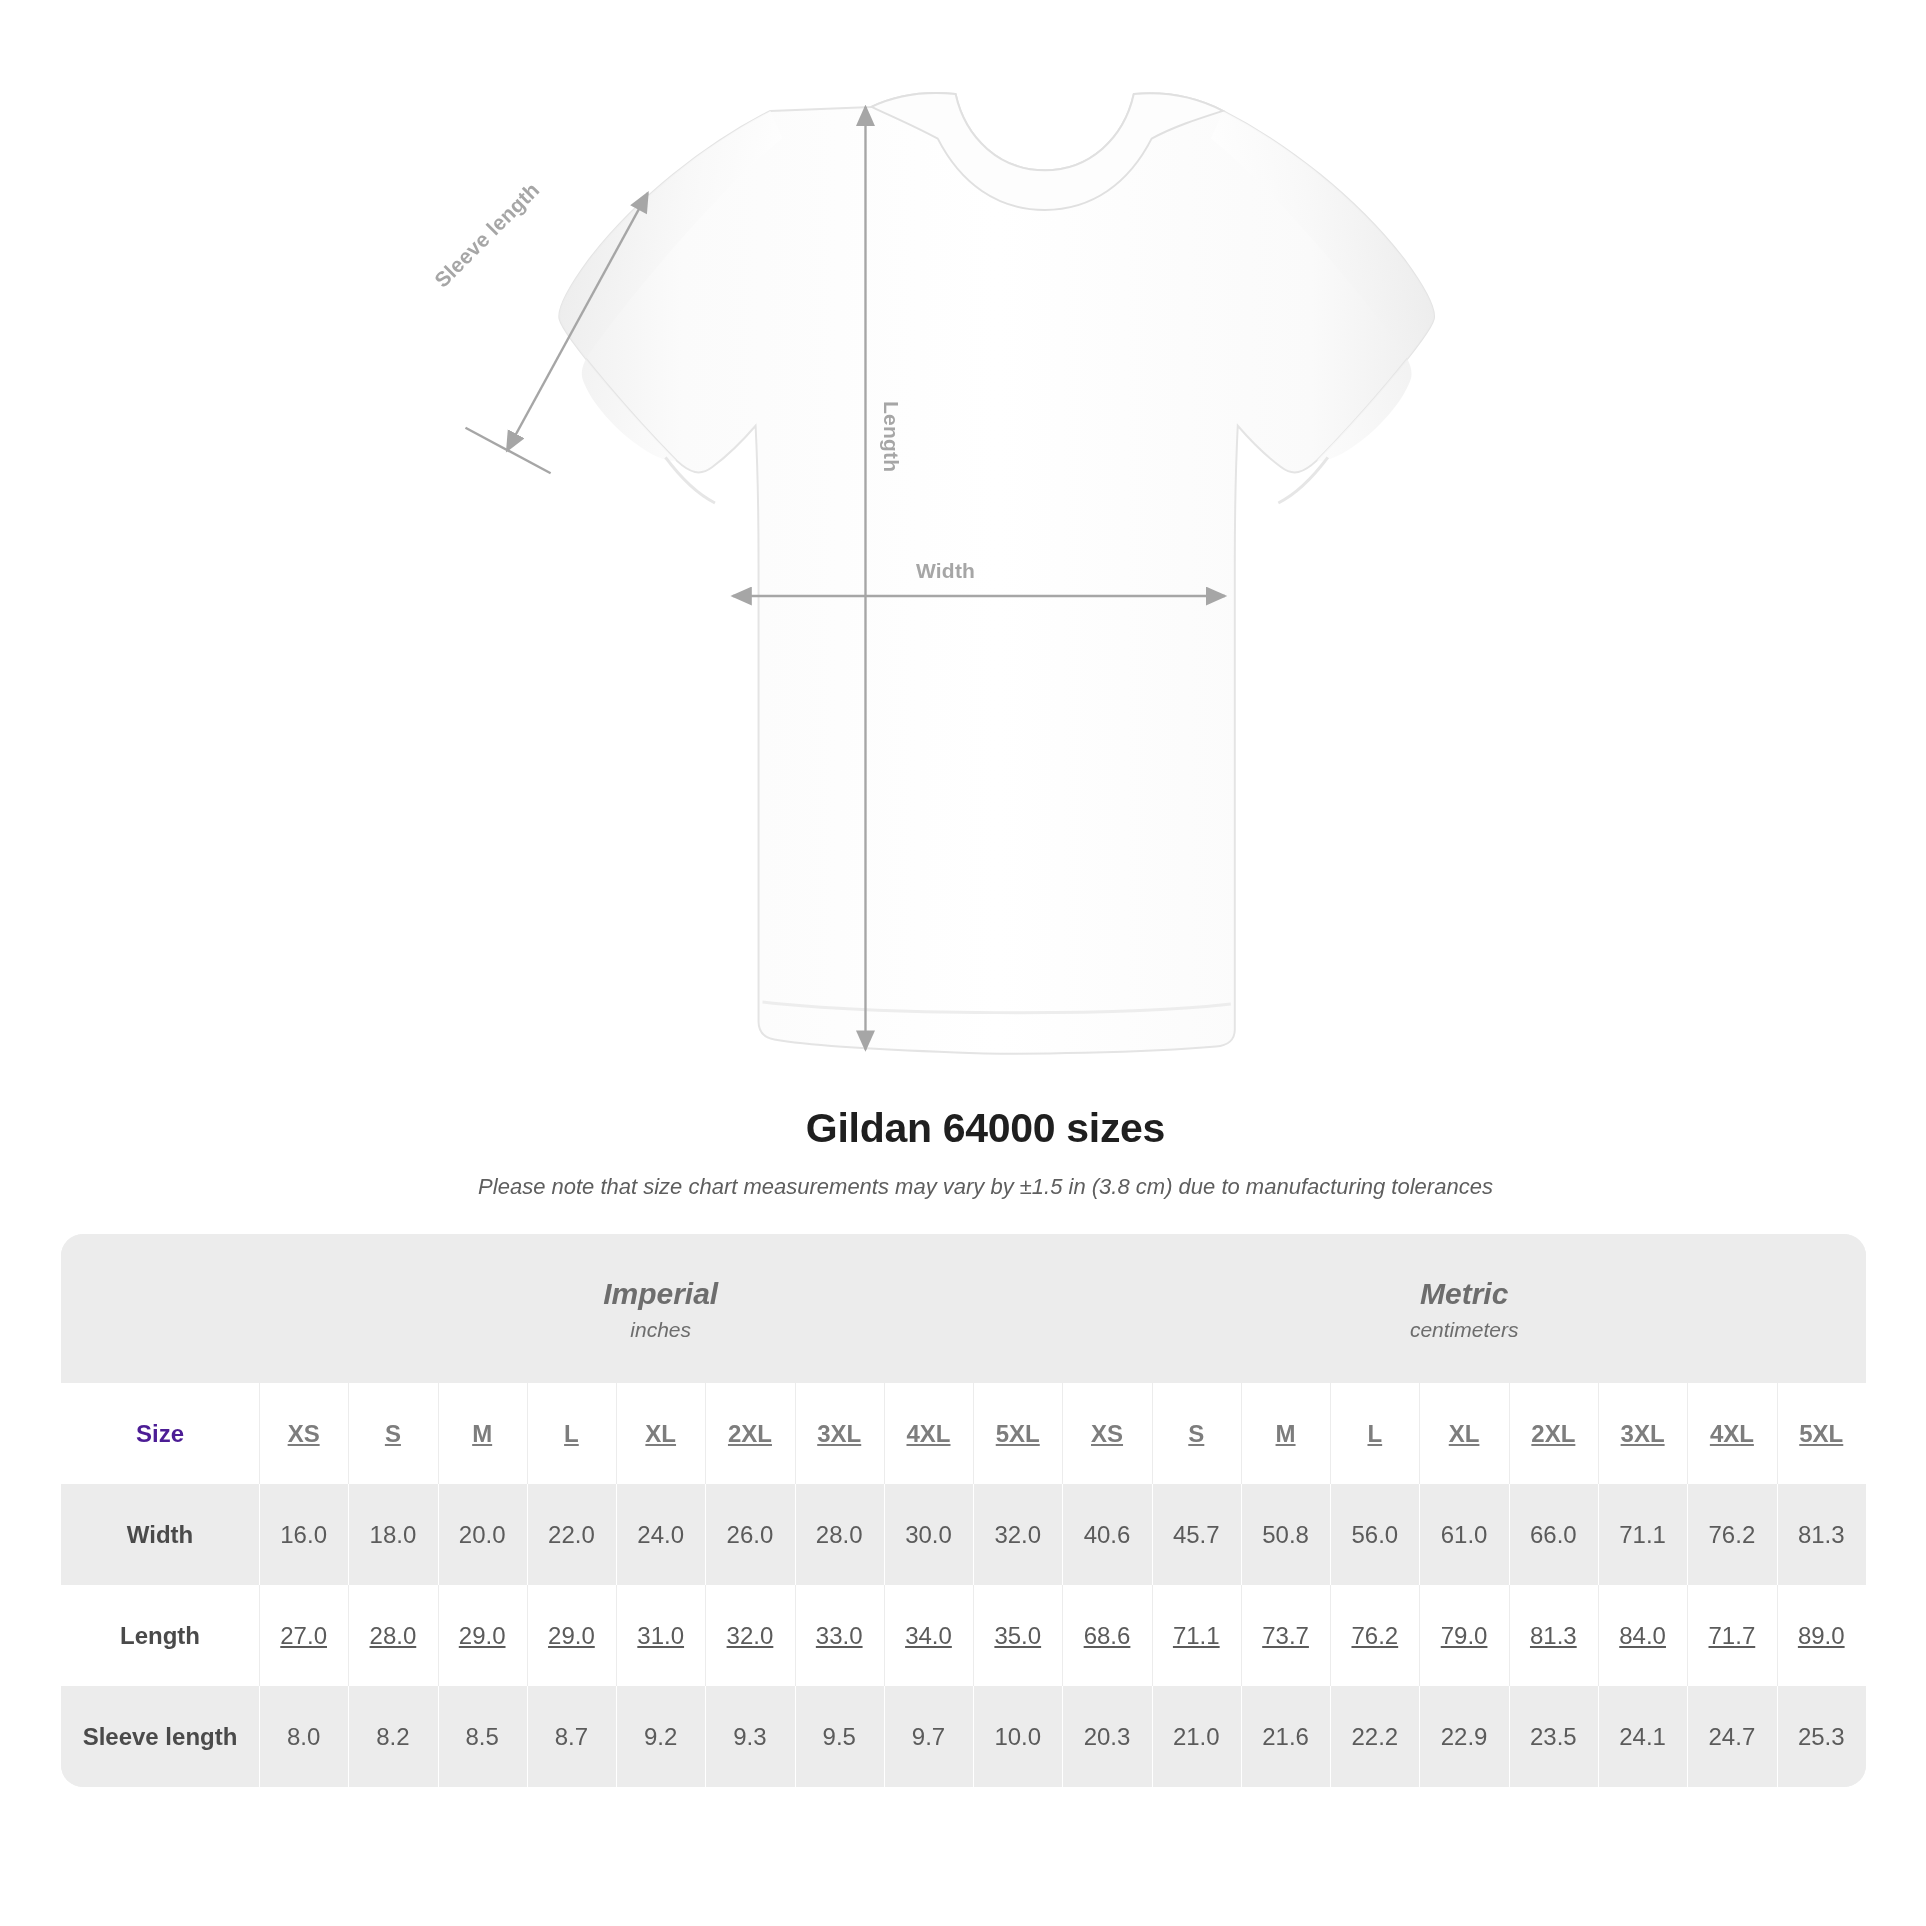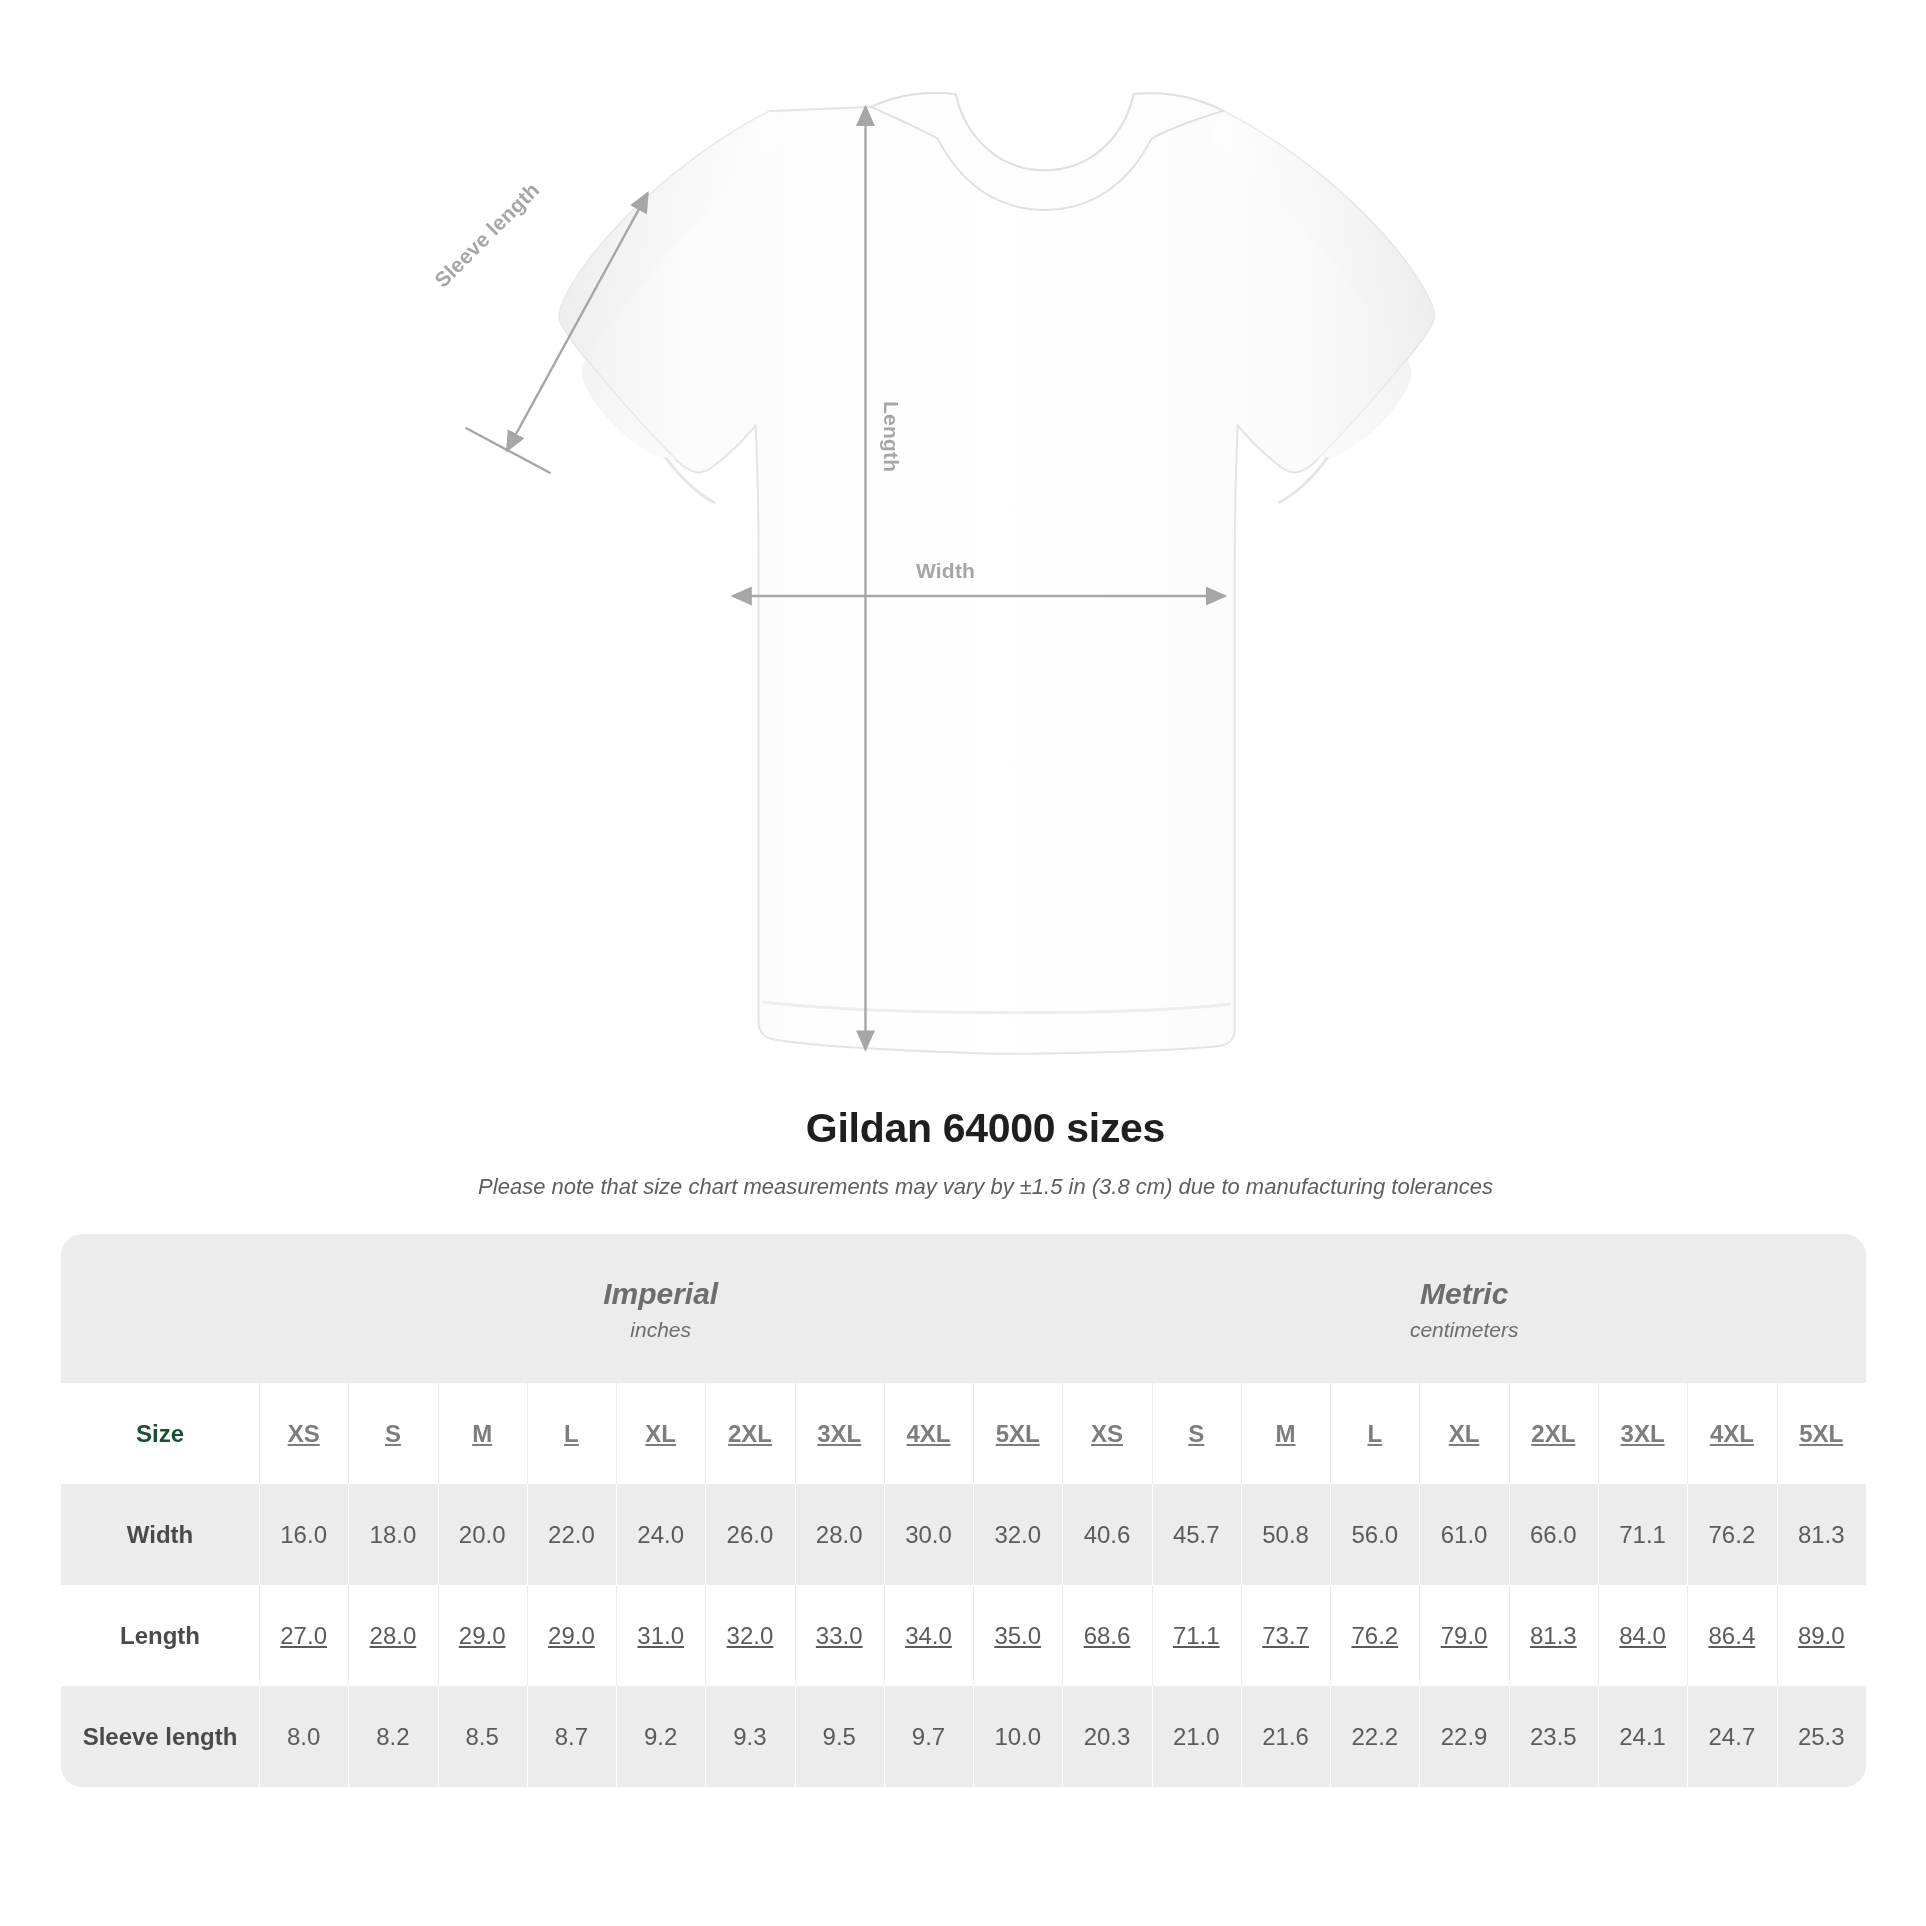--- a/index.html
+++ b/index.html
@@ -113,21 +113,21 @@
     margin-top: 6px;
   }
   .row-size td {
     height: 99px;
     background: #ffffff;
     font-size: 24px;
     color: #7d7d7d;
     font-weight: bold;
   }
   .row-size td.rowhead {
-    color: #14532d;
+    color: #4c1d95;
   }
   .row-data td {
     height: 99px;
     font-size: 24px;
     color: #5b5b5b;
   }
   .row-data td.rowhead {
     font-weight: bold;
     font-size: 24px;
     color: #4a4a4a;
@@ -327,21 +327,21 @@
           <td class="cell-sep">33.0</td>
           <td class="cell-sep">34.0</td>
           <td class="cell-sep">35.0</td>
           <td class="cell-sep">68.6</td>
           <td class="cell-sep">71.1</td>
           <td class="cell-sep">73.7</td>
           <td class="cell-sep">76.2</td>
           <td class="cell-sep">79.0</td>
           <td class="cell-sep">81.3</td>
           <td class="cell-sep">84.0</td>
-          <td class="cell-sep">86.4</td>
+          <td class="cell-sep">71.7</td>
           <td class="cell-sep">89.0</td>
         </tr>
 
         <tr class="row-data row-alt">
           <td class="rowhead">Sleeve length</td>
           <td class="cell-sep">8.0</td>
           <td class="cell-sep">8.2</td>
           <td class="cell-sep">8.5</td>
           <td class="cell-sep">8.7</td>
           <td class="cell-sep">9.2</td>

